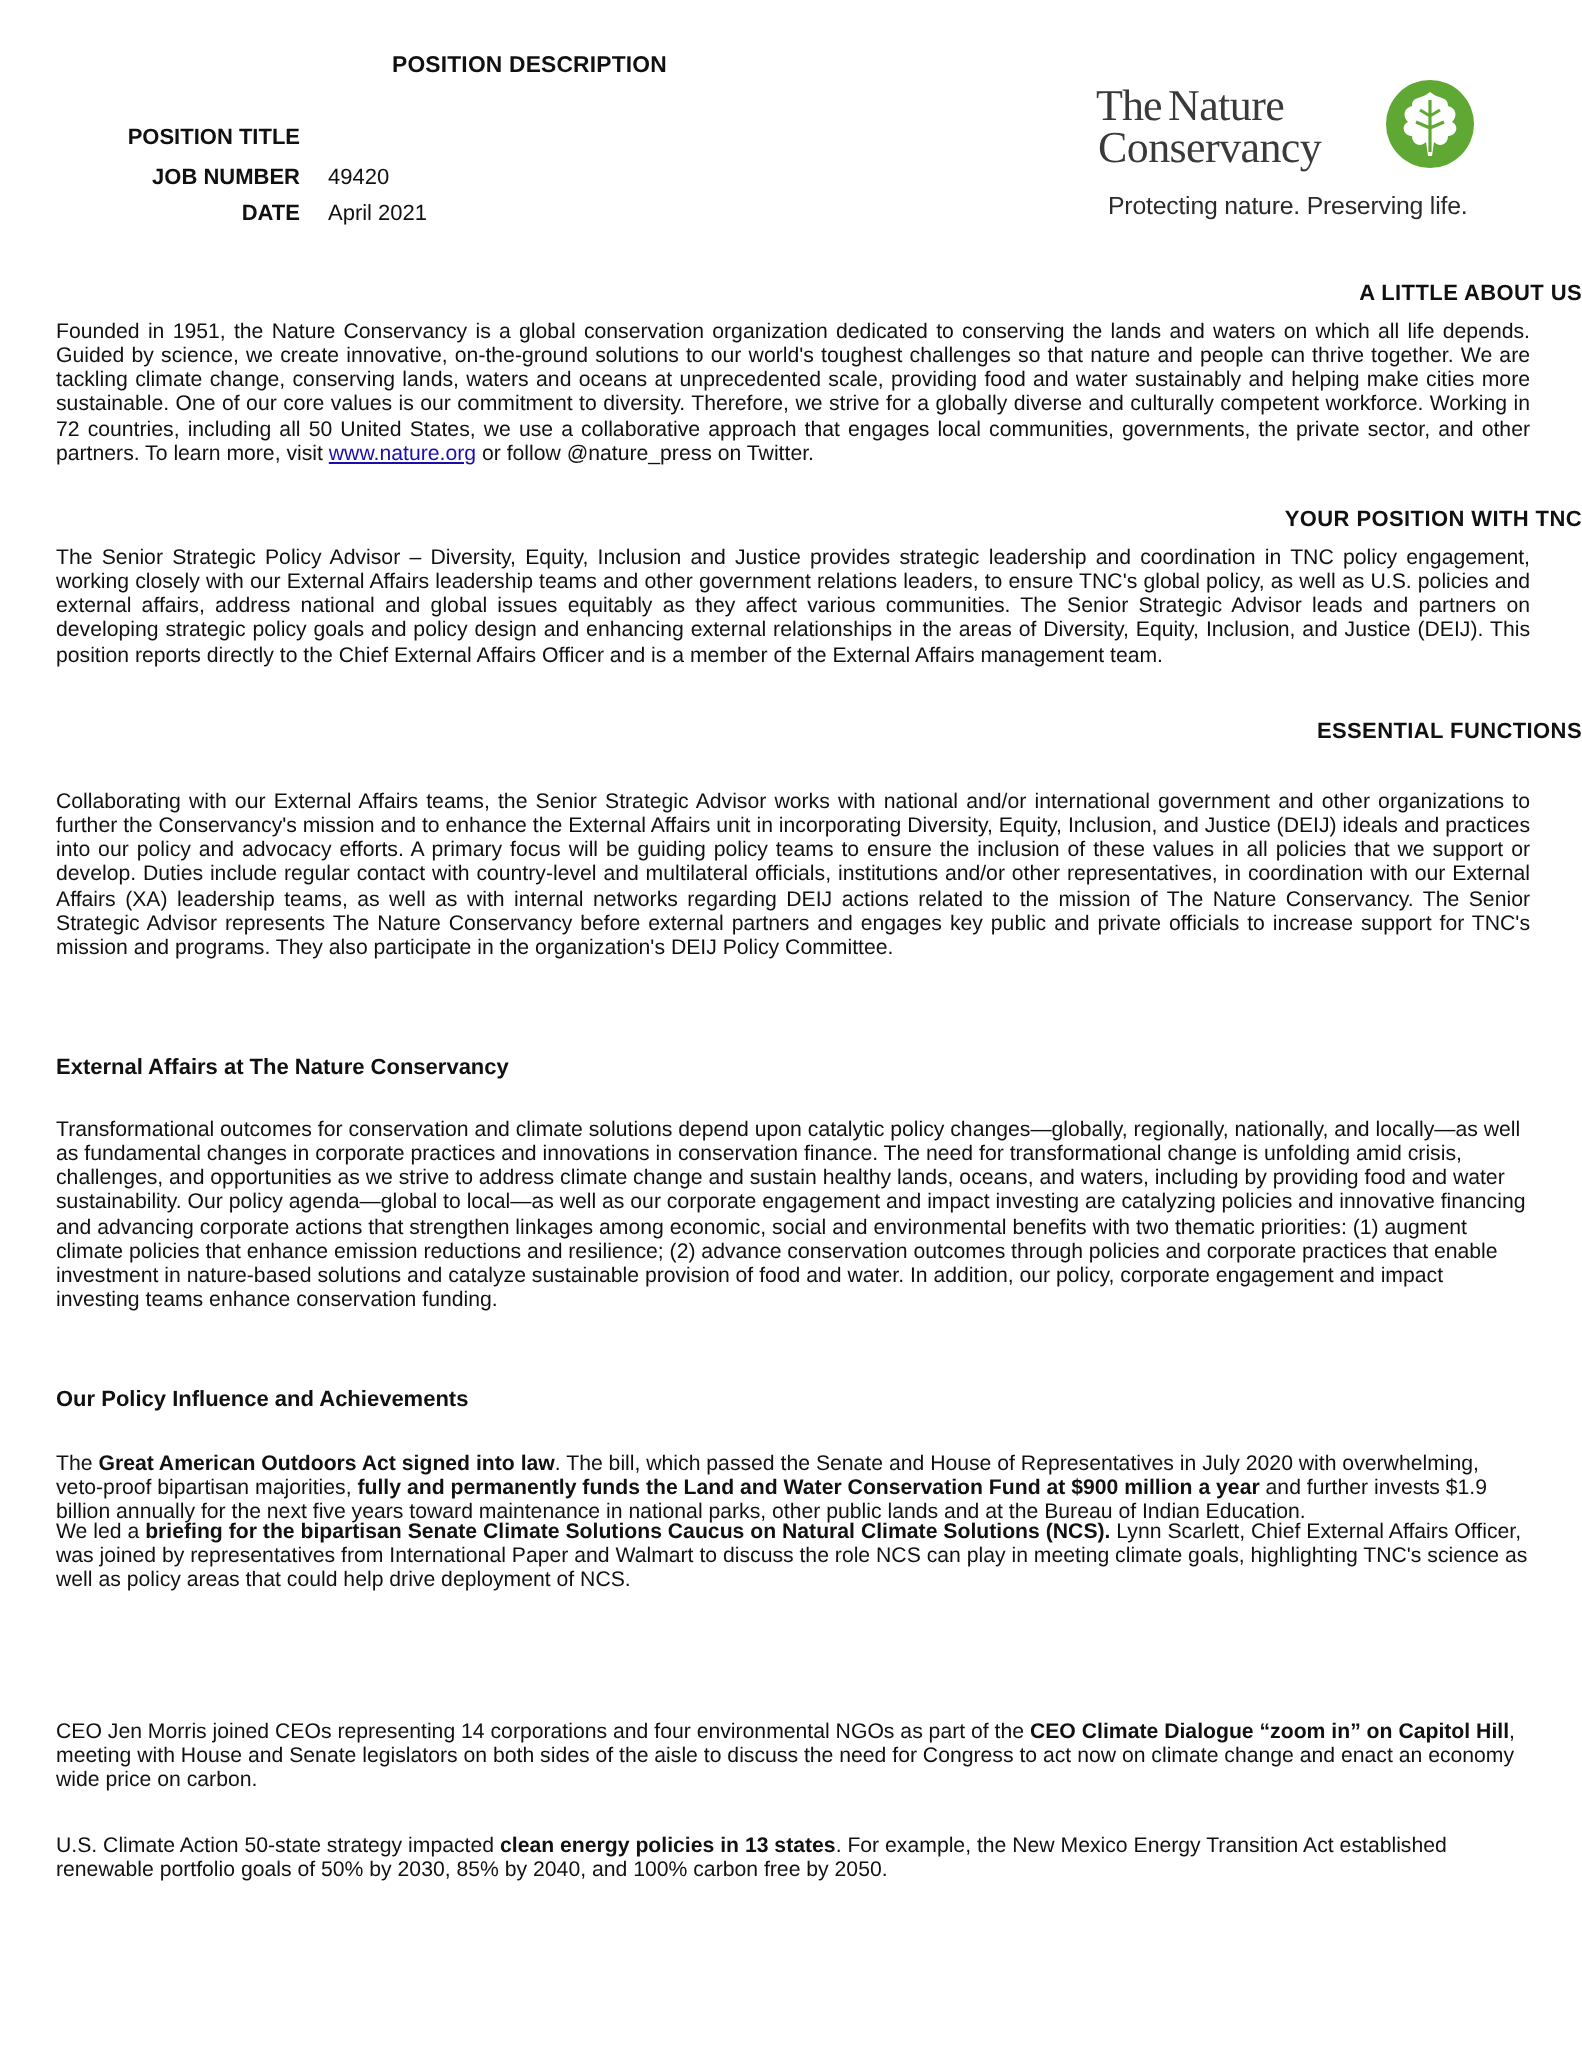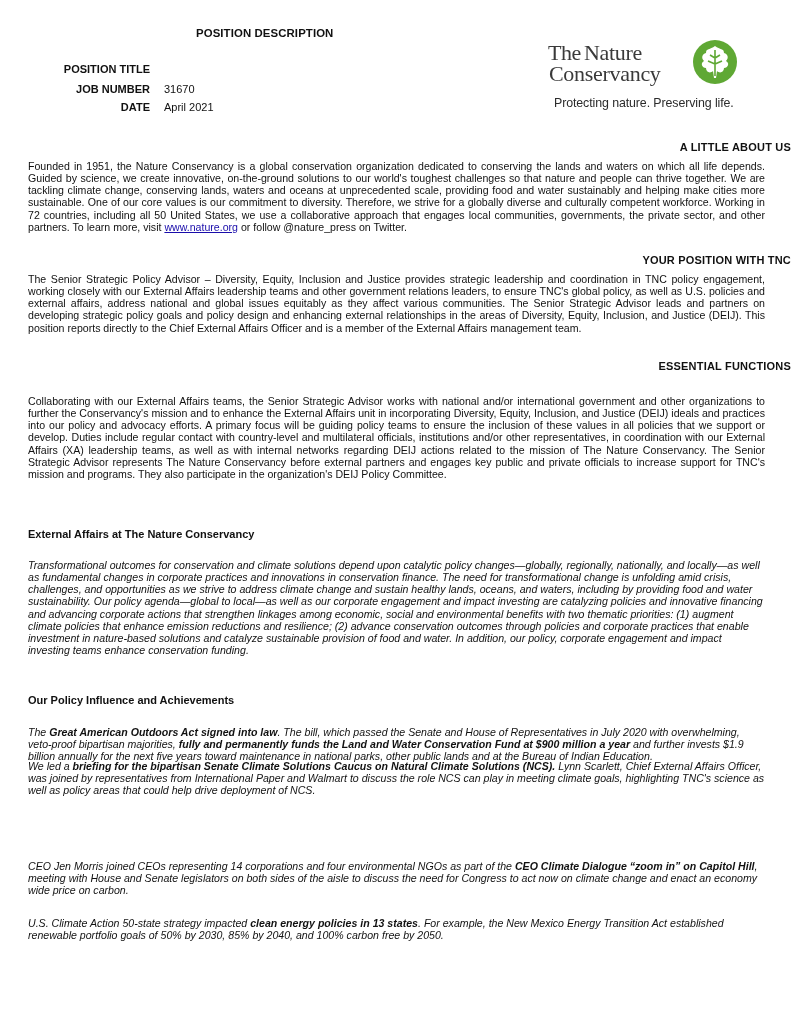--- a/index.html
+++ b/index.html
@@ -48,38 +48,38 @@
       font-size: 11px; font-weight: bold; letter-spacing: 0.2px;
     }
     .sub-heading {
       position: absolute; left: 28px; font-size: 11px; font-weight: bold;
     }
     .para {
       position: absolute; left: 28px; width: 737px;
       font-size: 10.6px; line-height: 12.15px; text-align: justify;
       margin: 0;
     }
-    .para.left { text-align: left; font-style: italic; }
+    .para.left { text-align: left; }
     .para a { color: #1a0dab; text-decoration: underline; }
     b { font-weight: bold; }
   </style>
 </head>
 <body>
 
 <div class="page">
 
   <div class="pd-title">POSITION DESCRIPTION</div>
 
   <div class="meta">
     <div class="meta-row" style="top:0px; height:28px;">
       <span class="meta-label" style="top:9px;">POSITION TITLE</span>
     </div>
     <div class="meta-row" style="top:29px;">
       <span class="meta-label">JOB NUMBER</span>
-      <span class="meta-value">31670</span>
+      <span class="meta-value">49420</span>
     </div>
     <div class="meta-row" style="top:47px;">
       <span class="meta-label">DATE</span>
       <span class="meta-value">April 2021</span>
     </div>
   </div>
 
   <div class="logo">
     <span class="logo-the">The</span>
     <span class="logo-nature">Nature</span>

